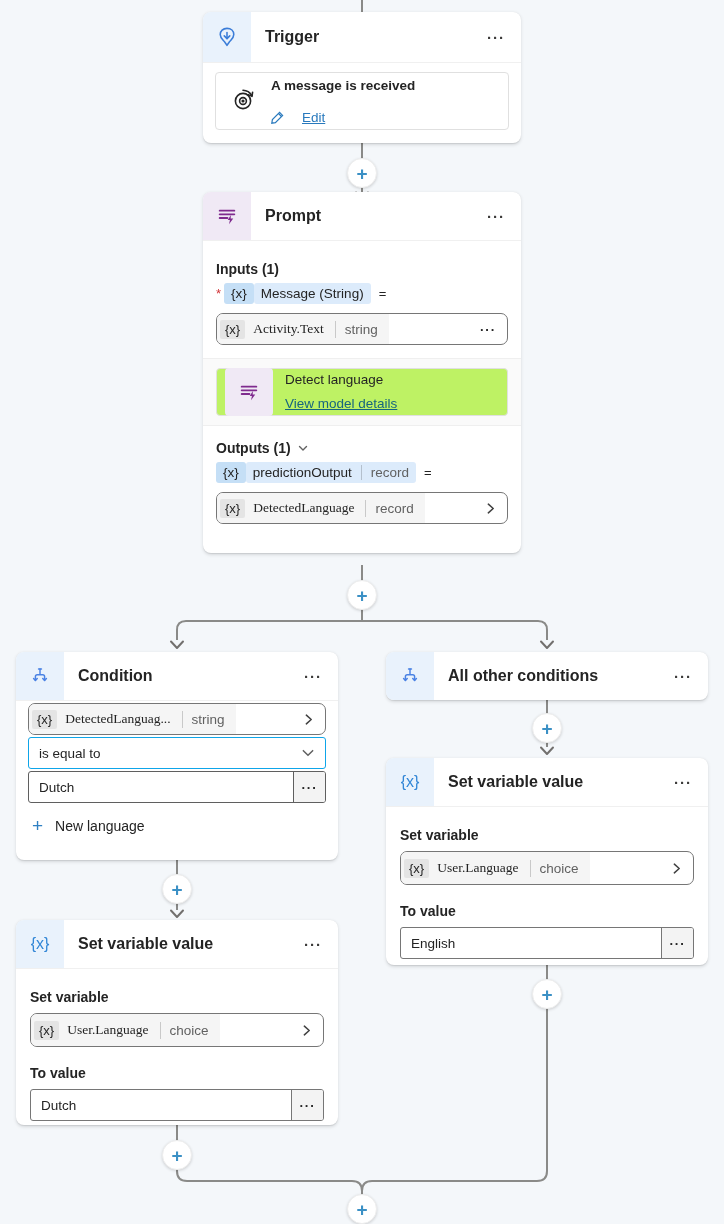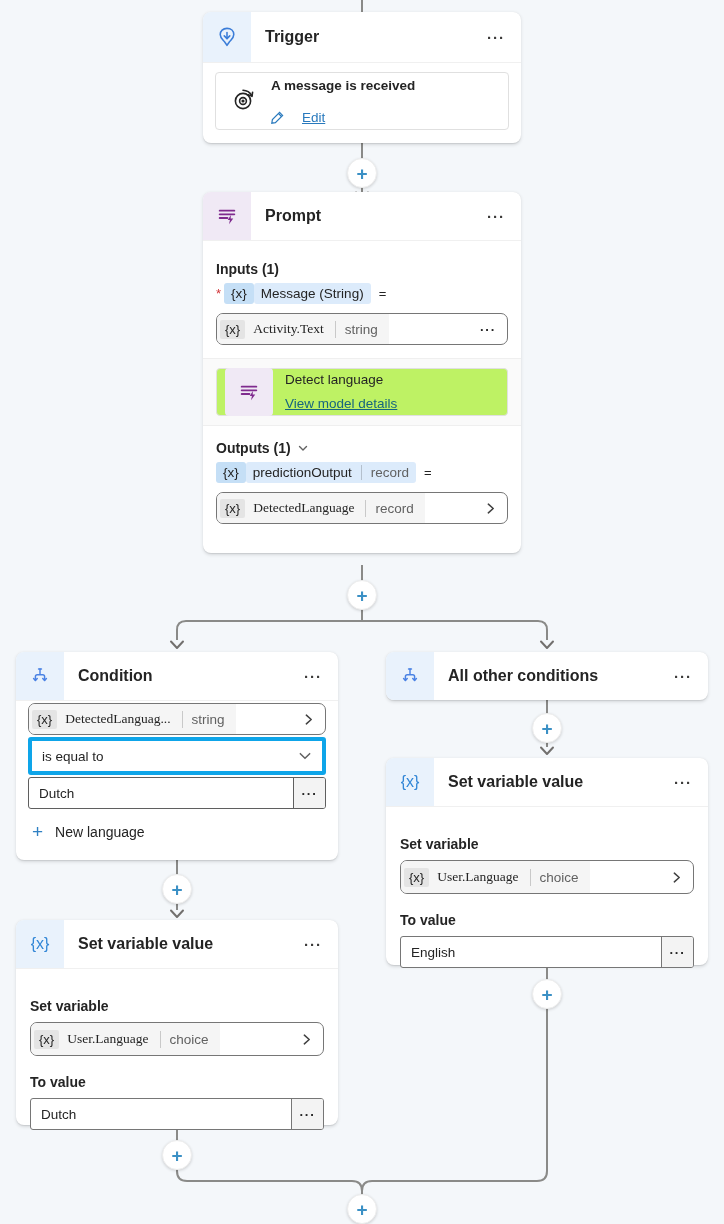--- a/index.html
+++ b/index.html
@@ -86,27 +86,27 @@
   .model-tile { width:48px; height:48px; margin:0 12px 0 8px; background:#f0e9f5; border-radius:4px; display:flex; align-items:center; justify-content:center; }
   .model-name { font-size:13.5px; color:#242424; }
   .model-link { display:inline-block; margin-top:9px; font-size:13.5px; color:#16657e; text-decoration:underline; cursor:pointer; }
 
   
   .cbody { padding:0 12px; }
   .gap2 .field { margin-top:2px; }
   .first-field { margin-top:13px; }
   .select-field {
     display:flex; align-items:center; justify-content:space-between; margin-top:2px; height:30px;
-    border:4px solid #0ea5e9; border-radius:3px; font-size:13.5px; padding-left:10px; cursor:pointer;gap:39px;
+    border:1px solid #0ea5e9; border-radius:3px; font-size:13.5px; padding-left:10px; cursor:pointer;gap:39px;
   }
   .new-cond { display:flex; align-items:center; gap:12px; margin:13px 0 0 4px; font-size:14px; cursor:pointer; }
   .new-cond .pl { color:#2f80c3; font-size:19px; font-weight:400; line-height:1; }
 
   .setvar-body { padding:0 14px; }
-  .lblh { font-size:14px; font-weight:700; margin-top:29px; }
+  .lblh { font-size:14px; font-weight:700; margin-top:20px; }
   .vfield { height:32px; margin-top:8px; }
 
   
   .plus {
     position:absolute; z-index:2; width:30px; height:30px; border-radius:50%;
     background:#fff; border:1px solid #ededed; box-sizing:border-box;
     box-shadow:0 1px 3px rgba(0,0,0,.16);
     display:flex; align-items:center; justify-content:center;
     color:#3b90c5; font-size:19px; font-weight:600; line-height:1;
     transform:translate(-50%,-50%); cursor:pointer; user-select:none;

